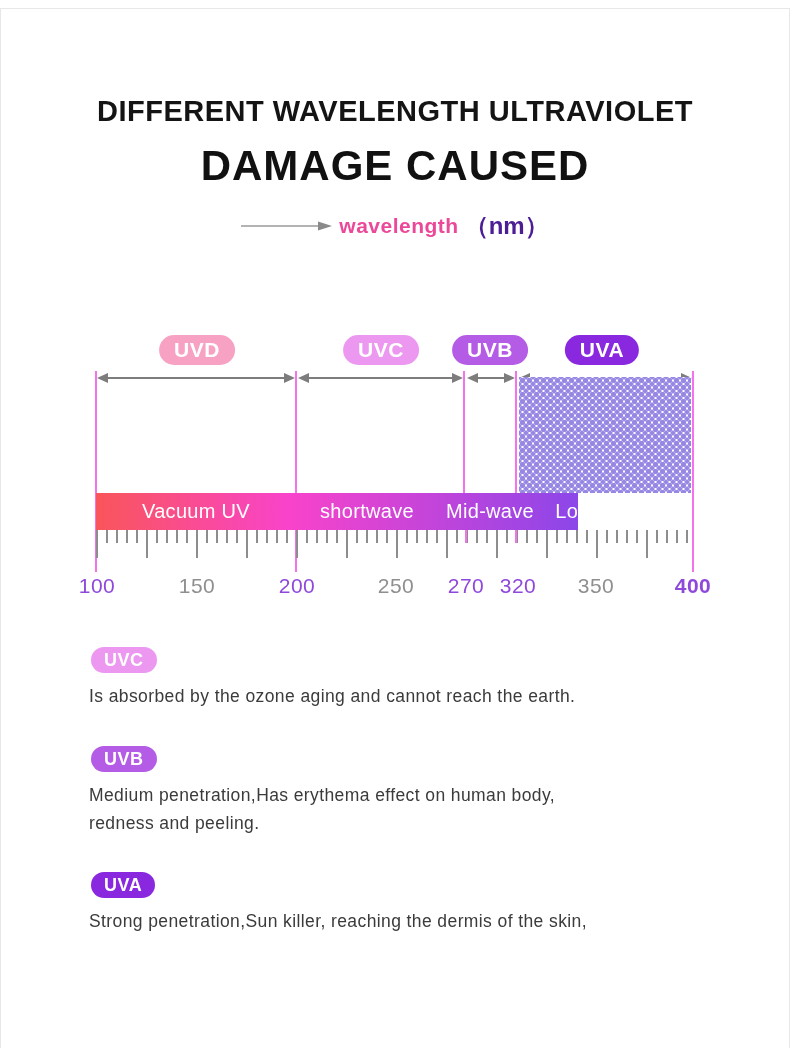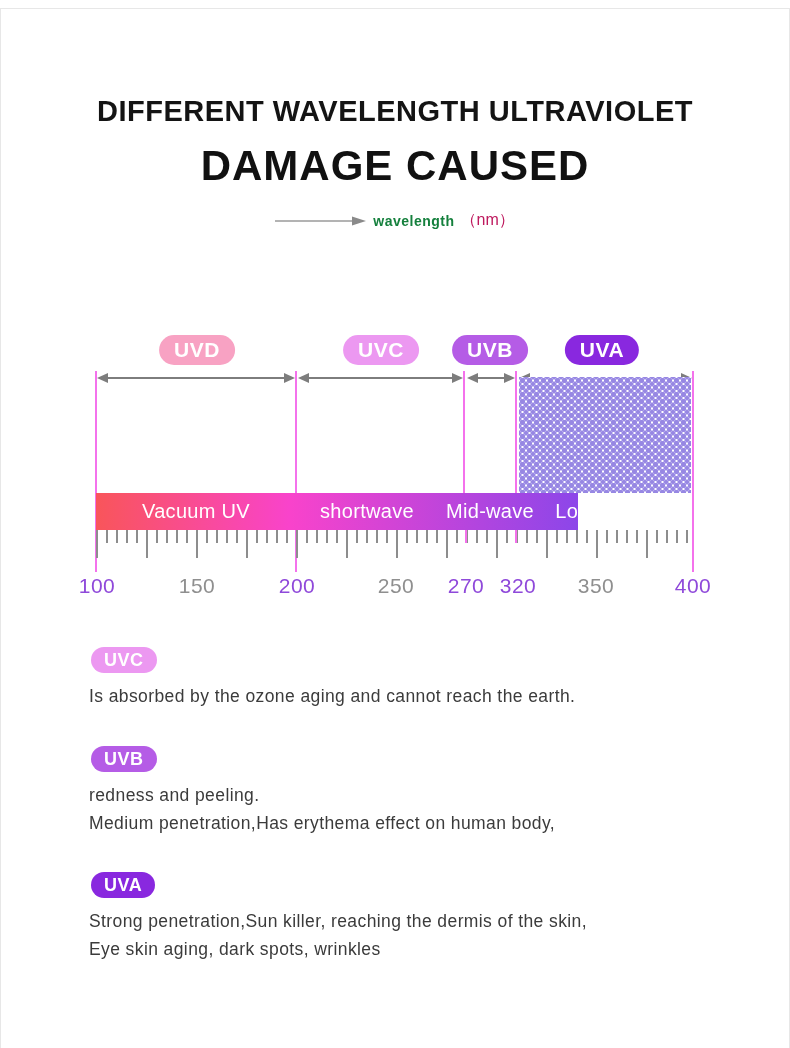--- a/index.html
+++ b/index.html
@@ -15,22 +15,22 @@
   }
   .title2{
     position:absolute; top:133px; left:0; width:100%; text-align:center;
     font-size:42px; font-weight:800; color:#111; letter-spacing:1px;
   }
   
   .axis-head{
     position:absolute; top:201px; left:0; width:100%;
     display:flex; justify-content:center; align-items:center; gap:6px;
   }
-  .axis-word{font-size:14px; font-weight:700; color:#15803d; letter-spacing:.5px;}
-  .axis-unit{font-size:16px; font-weight:400; color:#be185d;}
+  .axis-word{font-size:21px; font-weight:700; color:#ec4899; letter-spacing:.5px;}
+  .axis-unit{font-size:24px; font-weight:700; color:#4c1d95;}
   
   .badge{
     position:absolute; top:326px; transform:translateX(-50%);
     color:#fff; font-size:21px; font-weight:700; letter-spacing:.5px;
     padding:3px 15px; border-radius:17px; line-height:24px;
   }
   .badge.b0{left:196px; background:#F8A2C3;}
   .badge.b1{left:380px; background:#EC98F1;}
   .badge.b2{left:489px; background:#B55CE6;}
   .badge.b3{left:601px; background:#8928DF;}
@@ -87,21 +87,21 @@
   }
   .pink-tick{position:absolute; top:521px; width:2px; height:13px; background:#F472EC;}
   .pt270{left:464px;} .pt320{left:514px;}
   
   .num{
     position:absolute; top:565px; transform:translateX(-50%);
     font-size:21px; letter-spacing:.5px; white-space:nowrap;
   }
   .num.purple{color:#8F49DA;} .num.gray{color:#8f8f8f;}
   .n0{left:96px;} .n1{left:196px;} .n2{left:296px;} .n3{left:395px;}
-  .n4{left:465px;} .n5{left:517px;} .n6{left:595px;} .n7{left:692px;}
+  .n4{left:465px;} .n5{left:517px;} .n6{left:595px;} .n7{left:692px;font-weight:bold;}
   
   .desc-badge{
     position:absolute; left:90px; color:#fff; font-size:18px; font-weight:700;
     letter-spacing:.5px; padding:2px 13px; border-radius:14px; line-height:22px;
   }
   .db0{top:638px; background:#EC98F1;}
   .db1{top:737px; background:#B55CE6;}
   .db2{top:863px; background:#8928DF;}
   .desc-text{
     position:absolute; left:88px; color:#3b3b3b; font-size:17.5px;
@@ -172,23 +172,22 @@
   <div class="num gray   n6">350</div>
   <div class="num purple n7">400</div>
 
   <div class="desc-badge db0">UVC</div>
   <div class="desc-text dt0">
     <div>Is absorbed by the ozone aging and cannot reach the earth.</div>
   </div>
 
   <div class="desc-badge db1">UVB</div>
   <div class="desc-text dt1">
+    <div>Medium penetration,Has erythema effect on human body,</div>
     <div>redness and peeling.</div>
-    <div>Medium penetration,Has erythema effect on human body,</div>
   </div>
 
   <div class="desc-badge db2">UVA</div>
   <div class="desc-text dt2">
     <div>Strong penetration,Sun killer, reaching the dermis of the skin,</div>
-    <div>Eye skin aging, dark spots, wrinkles</div>
   </div>
 
 </div>
 
 </body></html>

